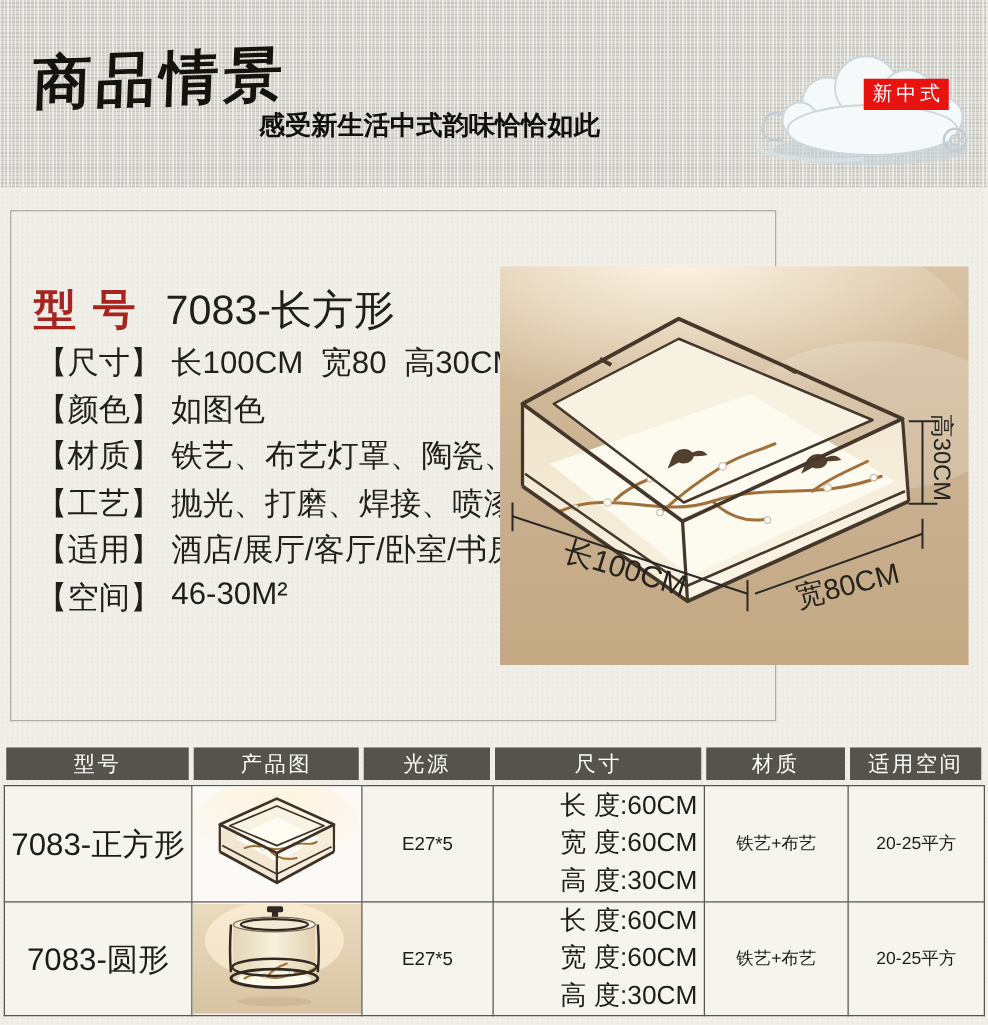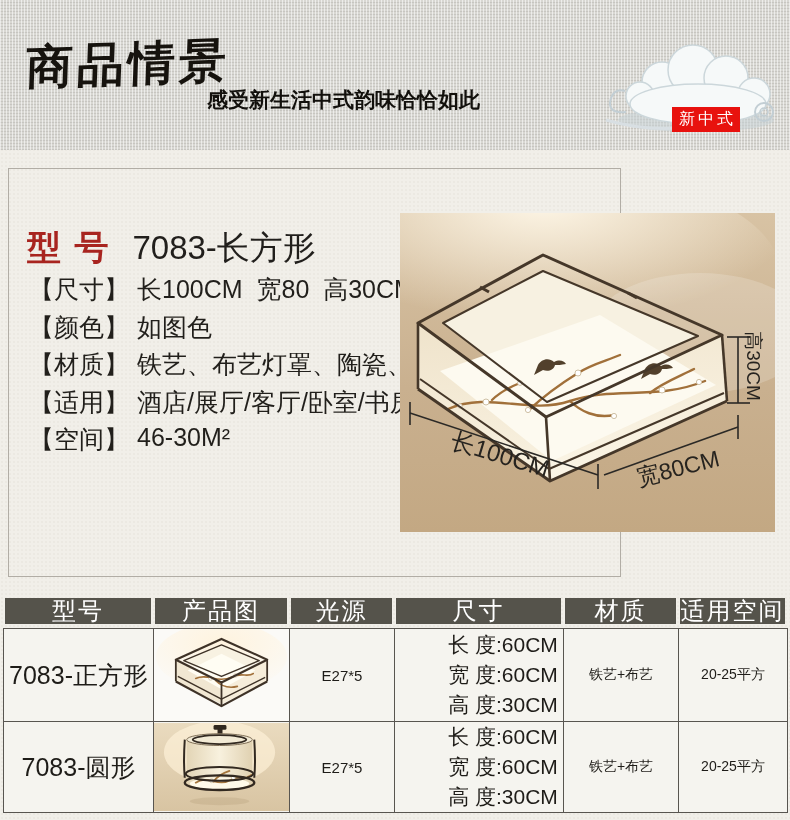--- a/index.html
+++ b/index.html
@@ -19,23 +19,23 @@
               repeating-linear-gradient(90deg, rgba(255,255,255,0.55) 0 1px, transparent 1px 3px),
               repeating-linear-gradient(0deg, rgba(130,128,122,0.20) 0 1px, transparent 1px 3px); }
   .banner-title { position:absolute; left:26px; top:40px; line-height:1;
                   font-family:"DejaVu Serif","Liberation Serif",serif; font-weight:bold;
                   font-size:47px; letter-spacing:4px; color:#16130e;
                   transform:rotate(-2deg) skewX(-4deg); }
   .banner-subtitle { position:absolute; left:207px; top:86px;
                      font-family:"DejaVu Serif","Liberation Serif",serif; font-weight:bold;
                      font-size:21px; color:#12100c; }
   .cloud { position:absolute; left:598px; top:32px; width:192px; height:108px; }
-  .badge { position:absolute; left:672px; top:63px; width:68px; height:25px;
+  .badge { position:absolute; left:691px; top:63px; width:68px; height:25px;
            background:#e8120e; color:#ffffff; font-size:16px; letter-spacing:3px;
-           padding-left:3px; display:flex; align-items:center; justify-content:center;margin-top:44px; }
+           padding-left:3px; display:flex; align-items:center; justify-content:center; }
 
   
   .info-card { position:absolute; left:8px; top:168px; width:613px; height:409px;
                border:1px solid #b1ada5; }
   .model-row { position:absolute; left:18px; top:56px; display:flex; align-items:baseline; }
   .model-label { color:#a8241f; font-weight:bold; font-size:34px; letter-spacing:2px; }
   .model-value { margin-left:22px; color:#211f1c; font-size:33px; }
   .spec-list { position:absolute; left:20px; top:104px; list-style:none; }
   .spec-list li { height:37.6px; display:flex; align-items:flex-start;
                   font-size:25px; color:#211f1b; white-space:pre; }
@@ -46,21 +46,21 @@
   .dim-label { position:absolute; color:#26231f; text-align:center; }
   .dim-height { left:311px; top:140px; width:84px; font-size:19px; transform:rotate(90deg); }
   .dim-length { left:42px; top:226px; width:116px; font-size:24px; transform:rotate(17deg); }
   .dim-width  { left:228px; top:240px; width:100px; font-size:23px; transform:rotate(-14deg); }
 
   
   .spec-table { position:absolute; left:3px; top:598px; width:784px; }
   .thead { display:flex; height:26px; }
   .c0{width:150px}.c1{width:136px}.c2{width:105px}.c3{width:169px}.c4{width:115px}.c5{width:109px}
   .th-inner { margin:0 2px; height:26px; background:#55534b; color:#ffffff;
-              font-size:24px; letter-spacing:2px;
+              font-size:17px; letter-spacing:2px;
               display:flex; align-items:center; justify-content:center; }
   .spec-table table { border-collapse:collapse; table-layout:fixed; width:784px; margin-top:4px; }
   .spec-table td { border:1px solid #585550; background:#f5f4ef; text-align:center;
                    vertical-align:middle; color:#1e1c18; padding:0; }
   tr.r0 td { height:93px; }
   tr.r1 td { height:89px; }
   .td-model { font-size:25px; }
   .td-light { font-size:15px; }
   .dims { display:inline-block; text-align:left; font-size:21px; line-height:30px;margin-left:48px; }
   .dims span { display:block; }
@@ -100,20 +100,21 @@
 
     <div class="model-row">
       <span class="model-label">型 号</span>
       <span class="model-value">7083-长方形</span>
     </div>
 
     <ul class="spec-list">
       <li><span class="spec-label">【尺寸】</span><span class="spec-value">长100CM  宽80  高30CM</span></li>
       <li><span class="spec-label">【颜色】</span><span class="spec-value">如图色</span></li>
       <li><span class="spec-label">【材质】</span><span class="spec-value">铁艺、布艺灯罩、陶瓷、铜</span></li>
+      <li><span class="spec-label">【工艺】</span><span class="spec-value">抛光、打磨、焊接、喷漆</span></li>
       <li><span class="spec-label">【适用】</span><span class="spec-value">酒店/展厅/客厅/卧室/书房/餐厅</span></li>
       <li><span class="spec-label">【空间】</span><span class="spec-value">46-30M²</span></li>
     </ul>
 
     <figure class="photo">
       <svg viewBox="0 0 375 319" preserveAspectRatio="none" aria-hidden="true">
         <defs>
           <linearGradient id="bgTan" x1="0" y1="0" x2="0" y2="1">
             <stop offset="0" stop-color="#d8c3a4"></stop>
               <stop offset="0.55" stop-color="#c9b08f"></stop>

